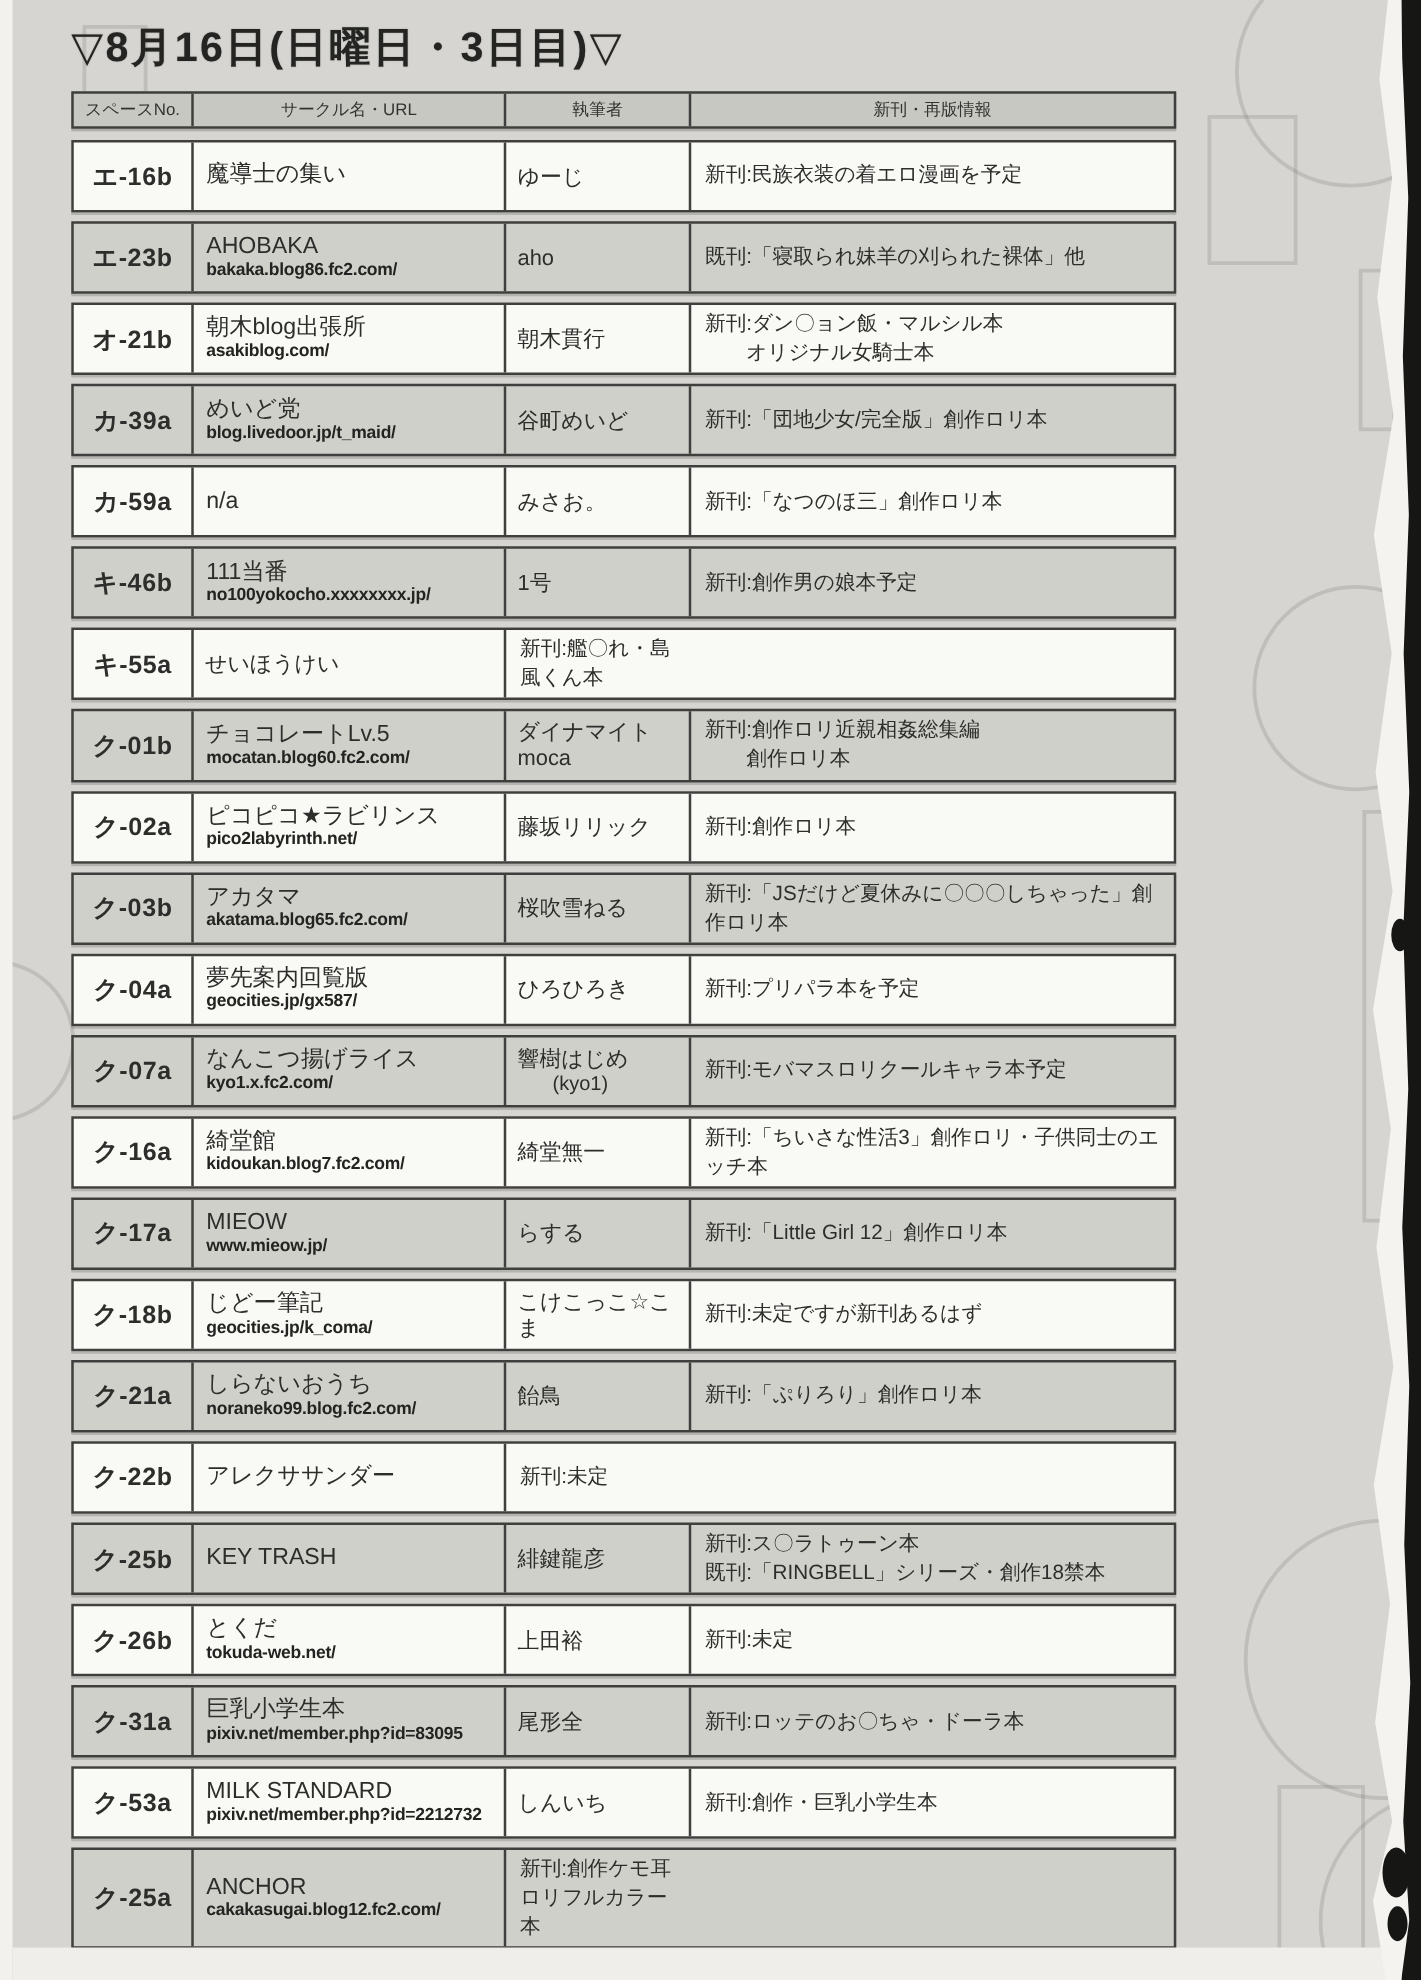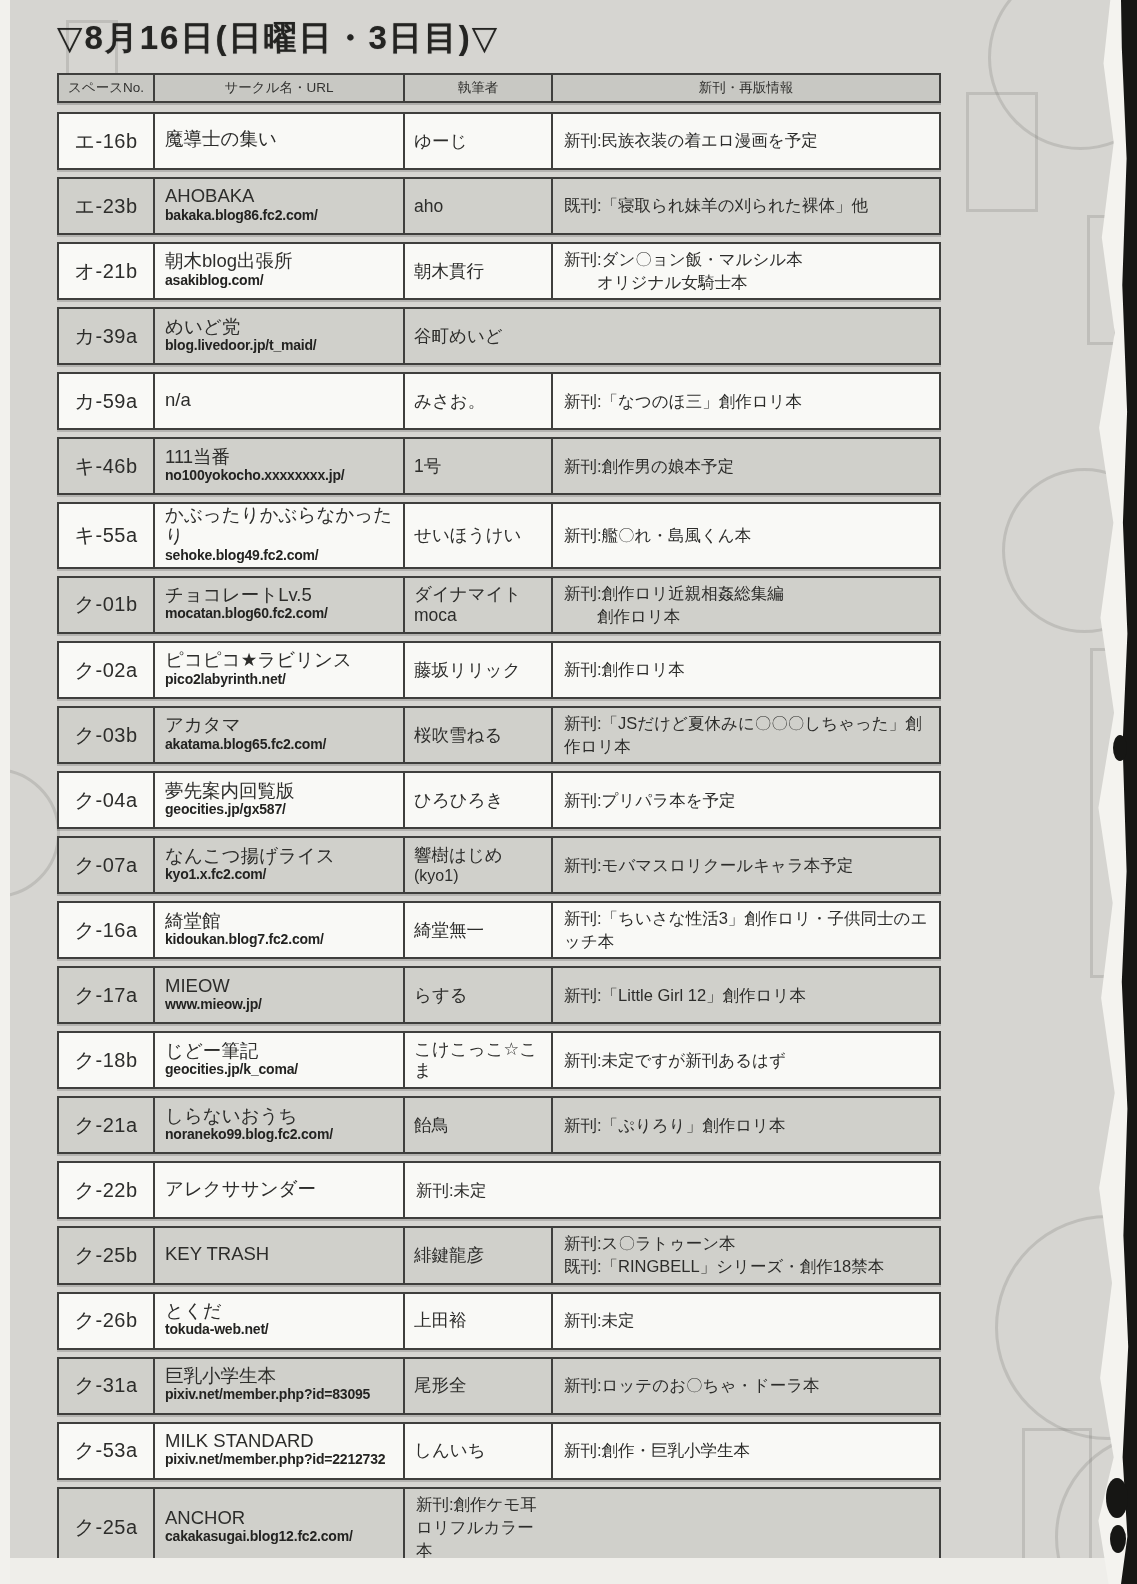--- a/index.html
+++ b/index.html
@@ -49,27 +49,27 @@
   }
   .thead .hcell:first-child{border-left:none;}
   .row{
     display:grid; grid-template-columns:94px 250px 148px 1fr;
     border:2px solid var(--line); background:var(--row-white);
     min-height:58px; margin-bottom:7px;
     box-shadow:0 2px 0 rgba(60,60,58,.22);
   }
   .row.shaded{background:var(--row-shaded);}
   .cell{border-left:2px solid var(--line); display:flex; flex-direction:column; justify-content:center;}
-  .cell:first-child{border-left:none;}
+  .cell:first-child{border-left:none;font-weight:bold;}
   .cell-space{align-items:center; font-size:20px; letter-spacing:.5px;}
   .cell-circle{padding:0 6px 4px 10px; line-height:1.15;}
   .circle-name{font-size:18.5px;}
   .circle-url{font-size:14px; font-weight:bold; letter-spacing:-.2px; color:#232321;}
   .cell-author{padding:4px 4px 4px 9px; font-size:17.5px; line-height:1.2;}
-  .author-note{font-size:16px;}
+  .author-note{font-size:16px;margin-left:28px;}
   .cell-info{padding:4px 6px 4px 11px; font-size:16.5px; line-height:1.4;justify-content:center;}
   .info-line{white-space:pre-wrap;}
   .footnote{font-size:18px; font-weight:bold; margin-top:7px; letter-spacing:.5px; color:#2a2a28;}
 </style>
 </head>
 <body>
 
 <div class="bleed circle" style="left:988px; top:-35px; width:185px; height:185px;"></div>
 <div class="bleed" style="left:966px; top:92px; width:72px; height:120px;"></div>
 <div class="bleed" style="left:1087px; top:215px; width:30px; height:130px;"></div>
@@ -147,20 +147,24 @@
       <span>カ-39a</span>
     </div>
     <div class="cell cell-circle">
       <span class="circle-name">めいど党</span>
       <span class="circle-url">blog.livedoor.jp/t_maid/</span>
     </div>
     <div class="cell cell-author">
       <span>谷町めいど</span>
 
     </div>
+    <div class="cell cell-info">
+      <span class="info-line">新刊:「団地少女/完全版」創作ロリ本</span>
+
+    </div>
   </div>
         <div class="row">
     <div class="cell cell-space">
       <span>カ-59a</span>
     </div>
     <div class="cell cell-circle">
       <span class="circle-name">n/a</span>
 
     </div>
     <div class="cell cell-author">
@@ -185,24 +189,20 @@
 
     </div>
     <div class="cell cell-info">
       <span class="info-line">新刊:創作男の娘本予定</span>
 
     </div>
   </div>
         <div class="row">
     <div class="cell cell-space">
       <span>キ-55a</span>
-    </div>
-    <div class="cell cell-circle">
-      <span class="circle-name">かぶったりかぶらなかったり</span>
-      <span class="circle-url">sehoke.blog49.fc2.com/</span>
     </div>
     <div class="cell cell-author">
       <span>せいほうけい</span>
 
     </div>
     <div class="cell cell-info">
       <span class="info-line">新刊:艦〇れ・島風くん本</span>
 
     </div>
   </div>

